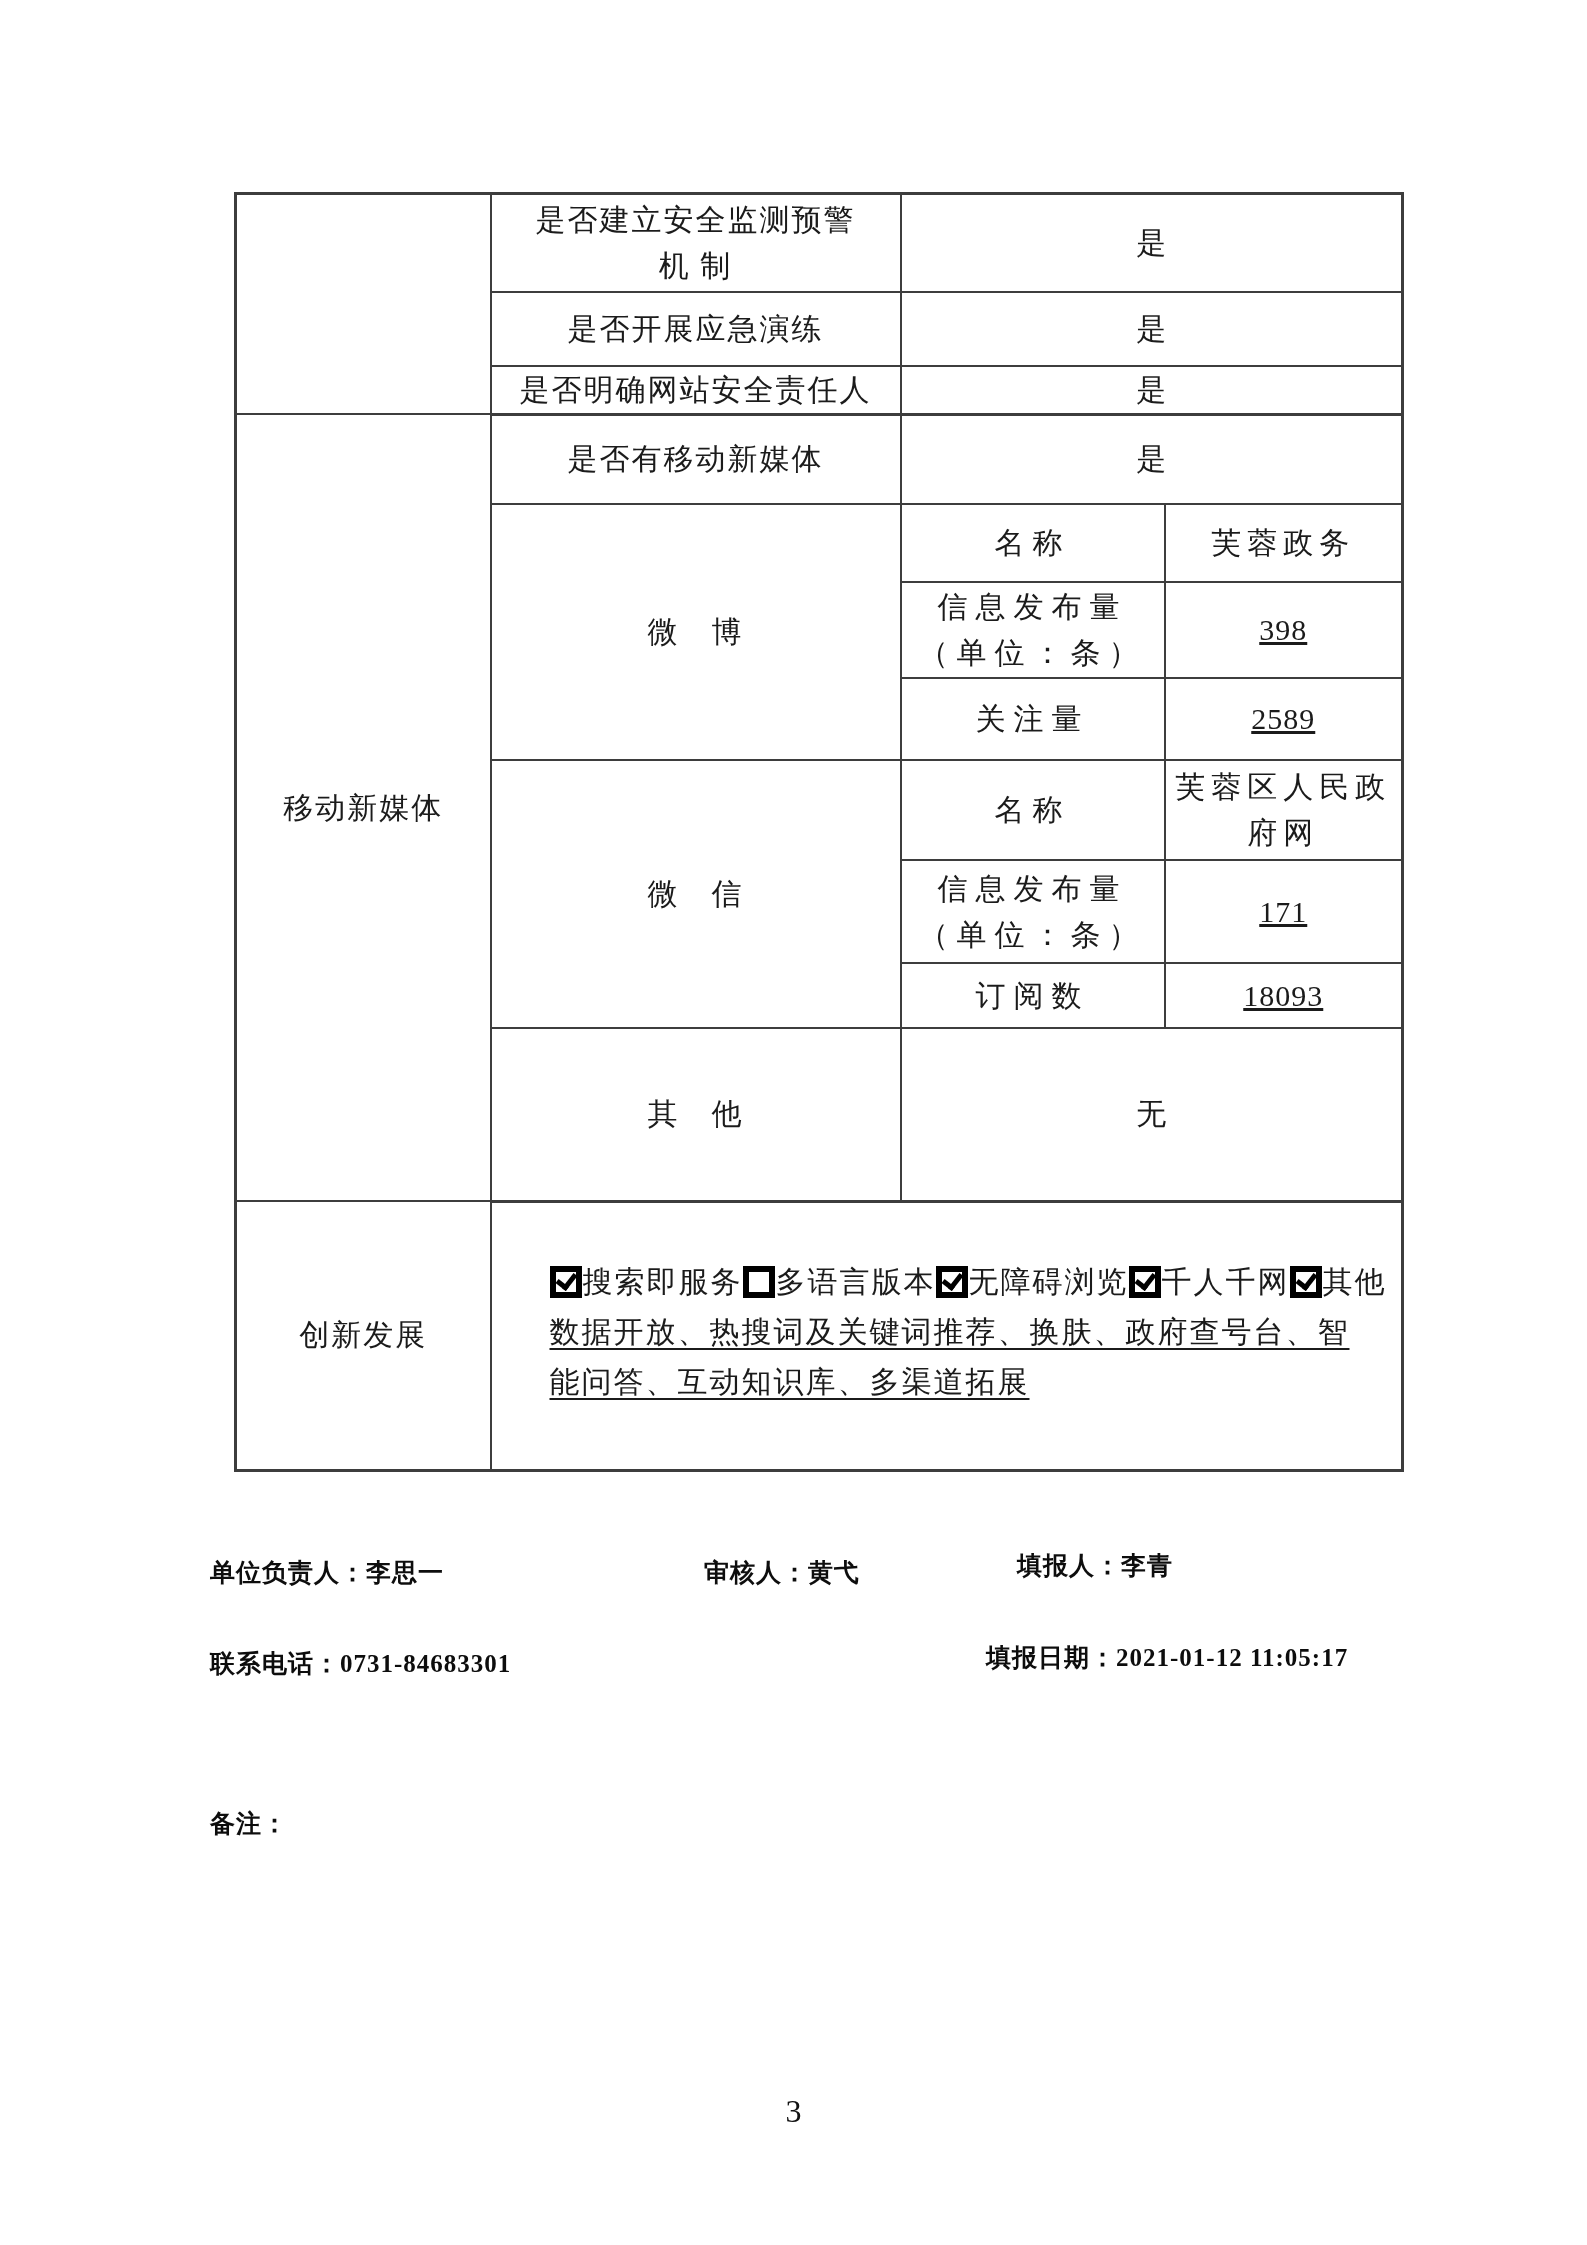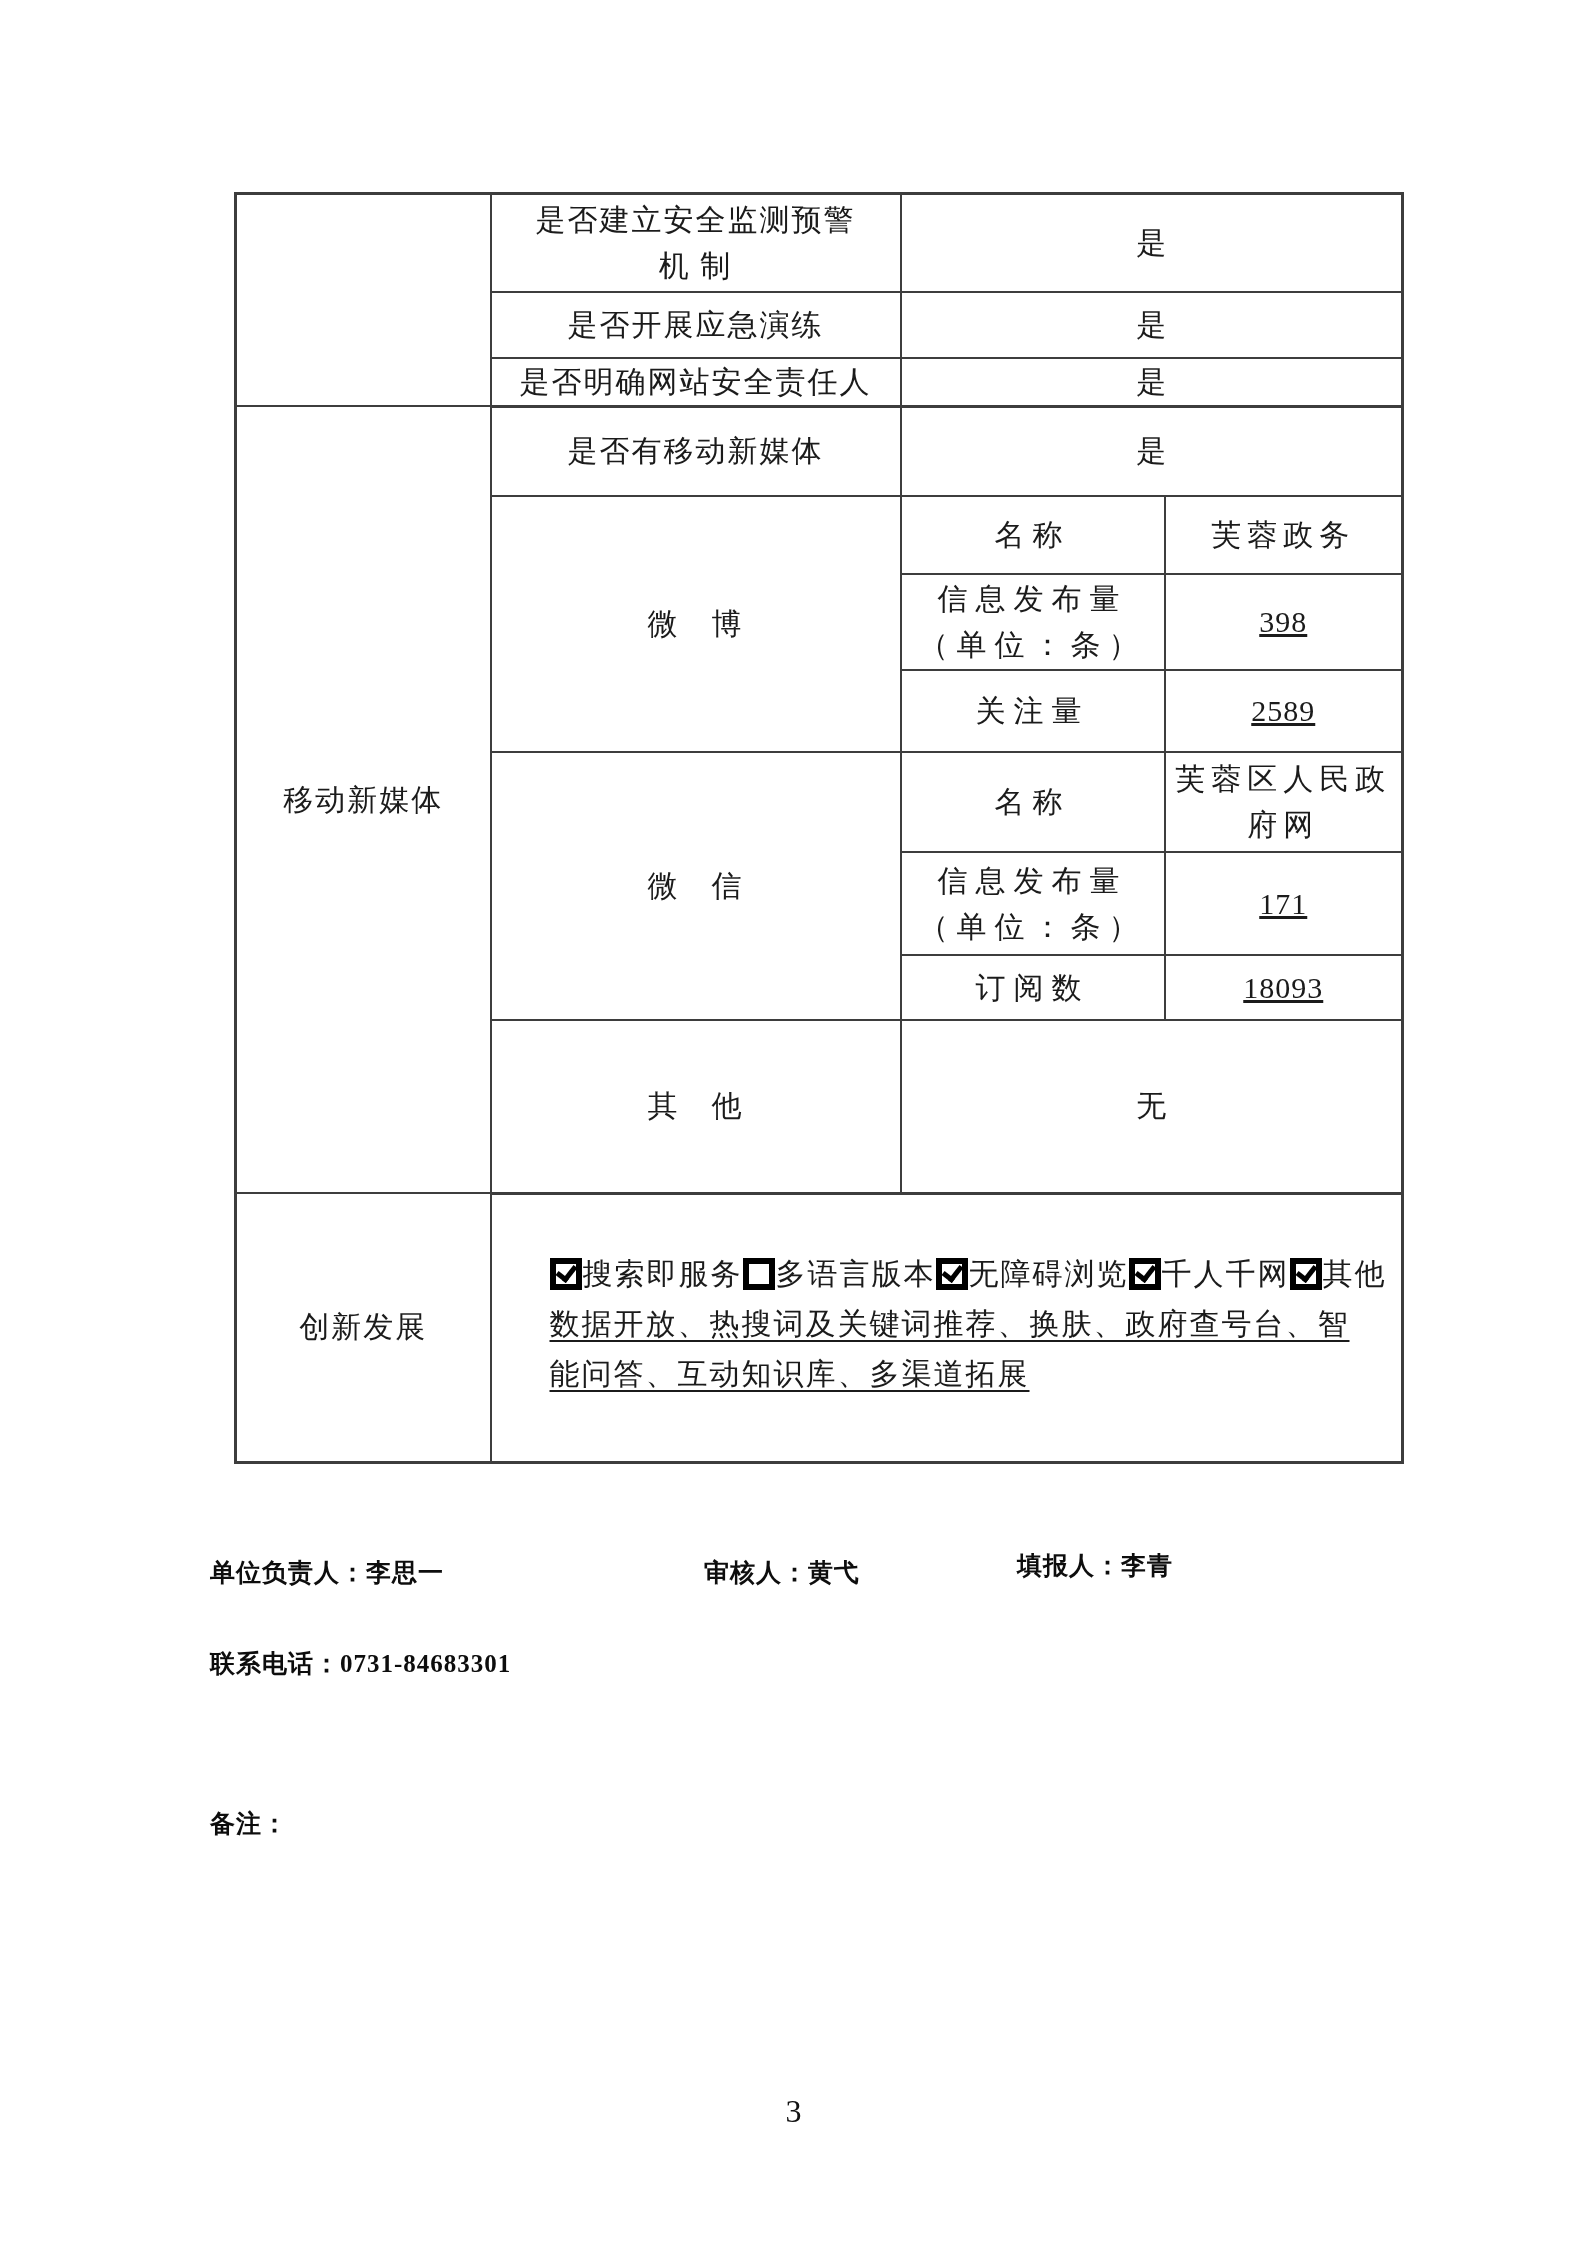--- a/index.html
+++ b/index.html
@@ -24,21 +24,21 @@
   }
   .doc-table td {
     border: 2px solid #3d3d3d;
     text-align: center;
     vertical-align: middle;
     font-size: 30px;
     padding: 0;
     line-height: 46px;
   }
   tr.rh1  { height: 98px; }
-  tr.rh2  { height: 66px; }
+  tr.rh2  { height: 74px; }
   tr.rh3  { height: 44px; }
   tr.rh4  { height: 90px; }
   tr.rh5  { height: 78px; }
   tr.rh6  { height: 96px; }
   tr.rh7  { height: 82px; }
   tr.rh8  { height: 100px; }
   tr.rh9  { height: 103px; }
   tr.rh10 { height: 65px; }
   tr.rh11 { height: 173px; }
   tr.rh12 { height: 269px; }
@@ -200,18 +200,21 @@
   </div>
   <div class="footer-item" style="left:672px; top:1556px;margin-left:32px;">
     <span>审核人：</span><span>黄弋</span>
   </div>
   <div class="footer-item" style="left:1017px; top:1549px;">
     <span>填报人：</span><span>李青</span>
   </div>
   <div class="footer-item" style="left:210px; top:1647px;">
     <span>联系电话：</span><span>0731-84683301</span>
   </div>
+  <div class="footer-item" style="left:986px; top:1641px;">
+    <span>填报日期：</span><span>2021-01-12 11:05:17</span>
+  </div>
   <div class="footer-item" style="left:210px; top:1807px;">
     <span>备注：</span>
   </div>
 
   <div class="page-number">3</div>
 </div>
 
 </body></html>

